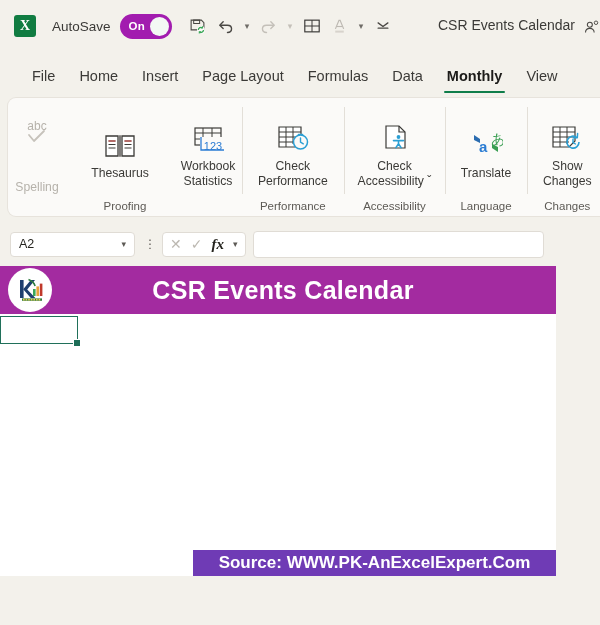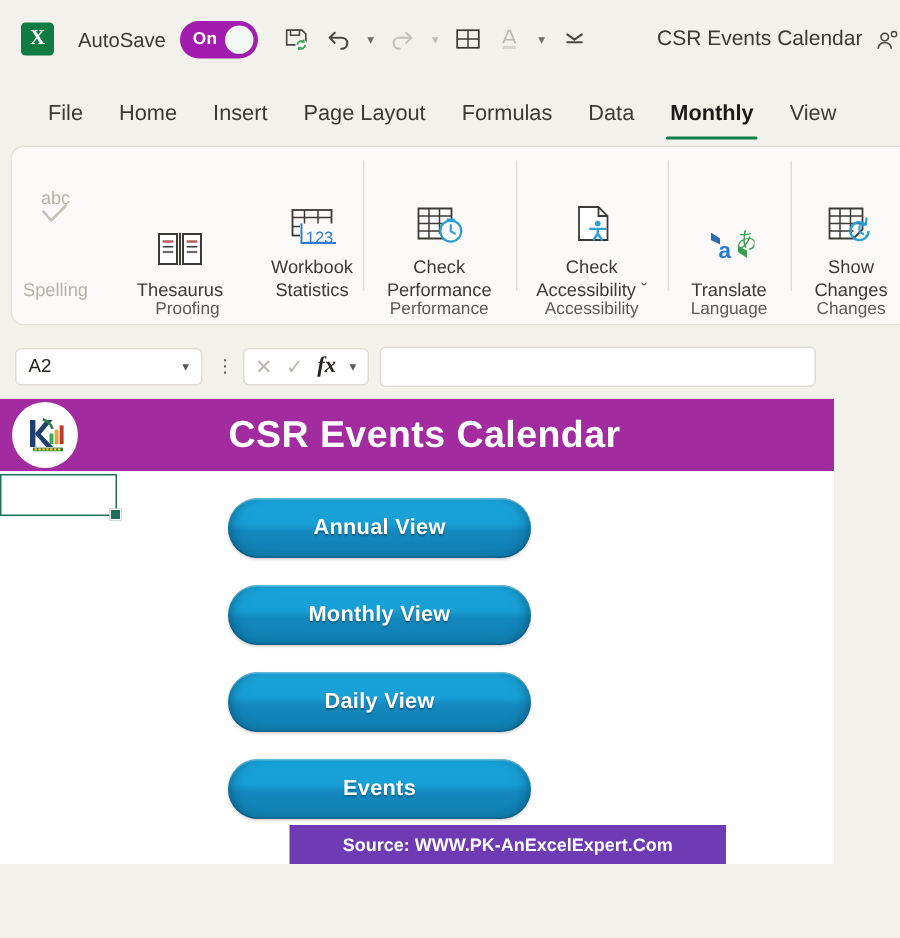--- a/index.html
+++ b/index.html
@@ -67,21 +67,21 @@
     box-shadow:0 0 0 1px #e7e3dc;
   }
   .groups{display:flex;height:100%;position:relative;}
   .group{
     position:relative;display:flex;flex-direction:column;align-items:center;
     justify-content:flex-start;box-sizing:border-box;padding-top:6px;
   }
   .group + .group::before{
     content:"";position:absolute;left:0;top:9px;bottom:22px;width:1px;background:#e3dfd8;
   }
-  .gitems{display:flex;align-items:flex-end;justify-content:center;flex:1;gap:17px;}
+  .gitems{display:flex;align-items:center;justify-content:center;flex:1;gap:17px;}
   .gname{
     font-size:11.5px;color:#5d5a55;padding-bottom:4px;
   }
   .btn{
     width:66px;display:flex;flex-direction:column;align-items:center;
     padding-top:4px;box-sizing:border-box;
   }
   .btn .ico{height:38px;display:flex;align-items:center;justify-content:center;}
   .btn .lbl{
     font-size:12.2px;color:#3b3a37;text-align:center;line-height:1.18;margin-top:1px;
@@ -158,23 +158,23 @@
     text-shadow:0 1px 1px rgba(0,0,0,.28);
     position:relative;
   }
   .vbtn::before{
     content:"";position:absolute;left:0;top:0;right:0;bottom:0;border-radius:20px;
     box-shadow:inset 7px 0 9px -6px rgba(0,50,80,.55),
                inset -7px 0 9px -6px rgba(0,50,80,.55);
     pointer-events:none;
   }
   .source{
-    position:absolute;left:193px;top:284px;width:291px;height:26px;
+    position:absolute;left:193px;top:284px;width:363px;height:26px;
     background:#6f3bb5;display:flex;align-items:center;justify-content:center;
-    color:#ffffff;font-size:12px;font-weight:bold;
+    color:#ffffff;font-size:17px;font-weight:bold;
   }
 </style>
 </head>
 <body>
 
 <div class="app">
 
   <div class="titlebar">
     <div class="excel-logo">X</div>
     <div class="autosave-label">AutoSave</div>
@@ -398,23 +398,17 @@
         <rect x="31.8" y="15.6" width="2.6" height="12.4" fill="#c0392b"></rect>
         <rect x="14" y="30.4" width="20" height="2.4" fill="#2d7d3f"></rect>
         <path d="M15 30.8h1.6v1.6H15zM17.6 30.8h1.6v1.6h-1.6zM20.2 30.8h1.6v1.6h-1.6zM22.8 30.8h1.6v1.6h-1.6zM25.4 30.8h1.6v1.6h-1.6zM28 30.8h1.6v1.6H28zM30.6 30.8h1.6v1.6h-1.6z" fill="#f2c94c"></path>
       </svg>
     </div>
 
     <div class="banner-title">CSR Events Calendar</div>
 
     <div class="cellsel"></div>
 
-    <div class="buttons">
-      <div class="vbtn">Annual View</div>
-      <div class="vbtn">Monthly View</div>
-      <div class="vbtn">Daily View</div>
-      <div class="vbtn">Events</div>
-    </div>
 
     <div class="source">Source: WWW.PK-AnExcelExpert.Com</div>
   </div>
 
 </div>
 
 </body></html>

